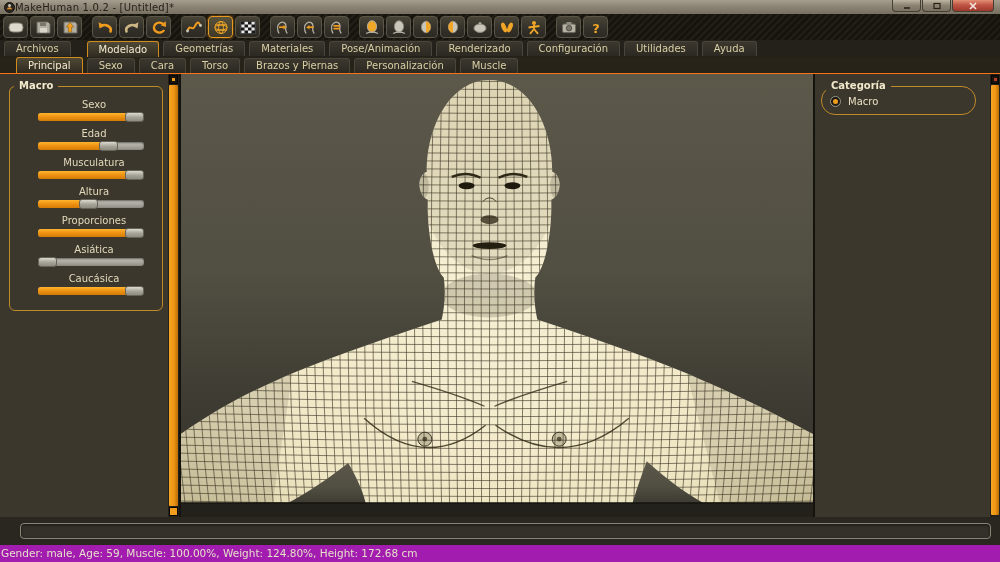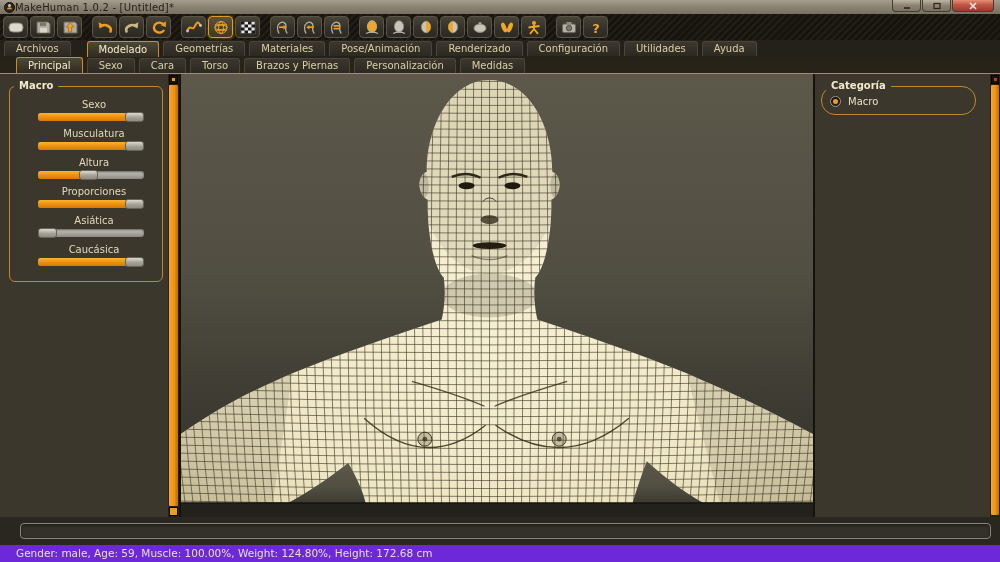--- a/index.html
+++ b/index.html
@@ -74,22 +74,22 @@
     background:linear-gradient(90deg,#f7a625,#ef9414 55%,#b96f08); }
   .sb-btn.end { background:#f09d1e; }
 
   .viewport { flex:1; position:relative; border-left:2px solid #15130d; border-right:2px solid #15130d; }
   .viewport svg { display:block; width:100%; height:100%; }
 
   
   .progress-row { height:28px; display:flex; align-items:center; padding:0 9px 0 20px; background:#2a2720; }
   .progress-bar { flex:1; height:16px; border:1px solid #8a8677; border-radius:4px;
     background:#33312a; box-shadow:inset 0 1px 3px rgba(0,0,0,.6); }
-  .statusbar { height:17px; background:#6d28d9; color:#e6dfca; font-size:10.5px;
-    line-height:16px; padding-left:16px; }
+  .statusbar { height:17px; background:#a21caf; color:#e6dfca; font-size:10.5px;
+    line-height:16px; padding-left:1px; }
 </style>
 </head>
 <body>
 
 <div class="titlebar">
   <svg width="11" height="11">
     <circle cx="5.5" cy="5.5" r="5" fill="#2c2820" stroke="#15130d"></circle>
     <path d="M2.8 7.2 A2.8 2.8 0 0 1 8.2 7.2 Z" fill="#e8912a"></path>
     <circle cx="5.5" cy="3.6" r="1.5" fill="#c9c5b8"></circle>
   </svg>
@@ -288,38 +288,45 @@
     <div class="tab"><span>Sexo</span></div>
 
     <div class="tab"><span>Cara</span></div>
 
     <div class="tab"><span>Torso</span></div>
 
     <div class="tab"><span>Brazos y Piernas</span></div>
 
     <div class="tab"><span>Personalización</span></div>
 
-    <div class="tab"><span>Medidas</span></div>
+    <div class="tab"><span>Muscle</span></div>
   </div>
 
 <div class="main">
 
   <div class="side-panel left">
     <div class="groupbox gb-macro">
       <div class="gb-title">Macro</div>
       <div>
 
           <div class="slider-row">
             <div class="slider-label">Sexo</div>
             <div class="slider-track">
               <div class="slider-fill" style="width: 96.5px;"></div>
               <div class="slider-handle" style="left: 87px;"></div>
             </div>
           </div>
 
+          <div class="slider-row">
+            <div class="slider-label">Edad</div>
+            <div class="slider-track">
+              <div class="slider-fill" style="width: 70.4px;"></div>
+              <div class="slider-handle" style="left: 60.9px;"></div>
+            </div>
+          </div>
 
           <div class="slider-row">
             <div class="slider-label">Musculatura</div>
             <div class="slider-track">
               <div class="slider-fill" style="width: 96.5px;"></div>
               <div class="slider-handle" style="left: 87px;"></div>
             </div>
           </div>
 
 

